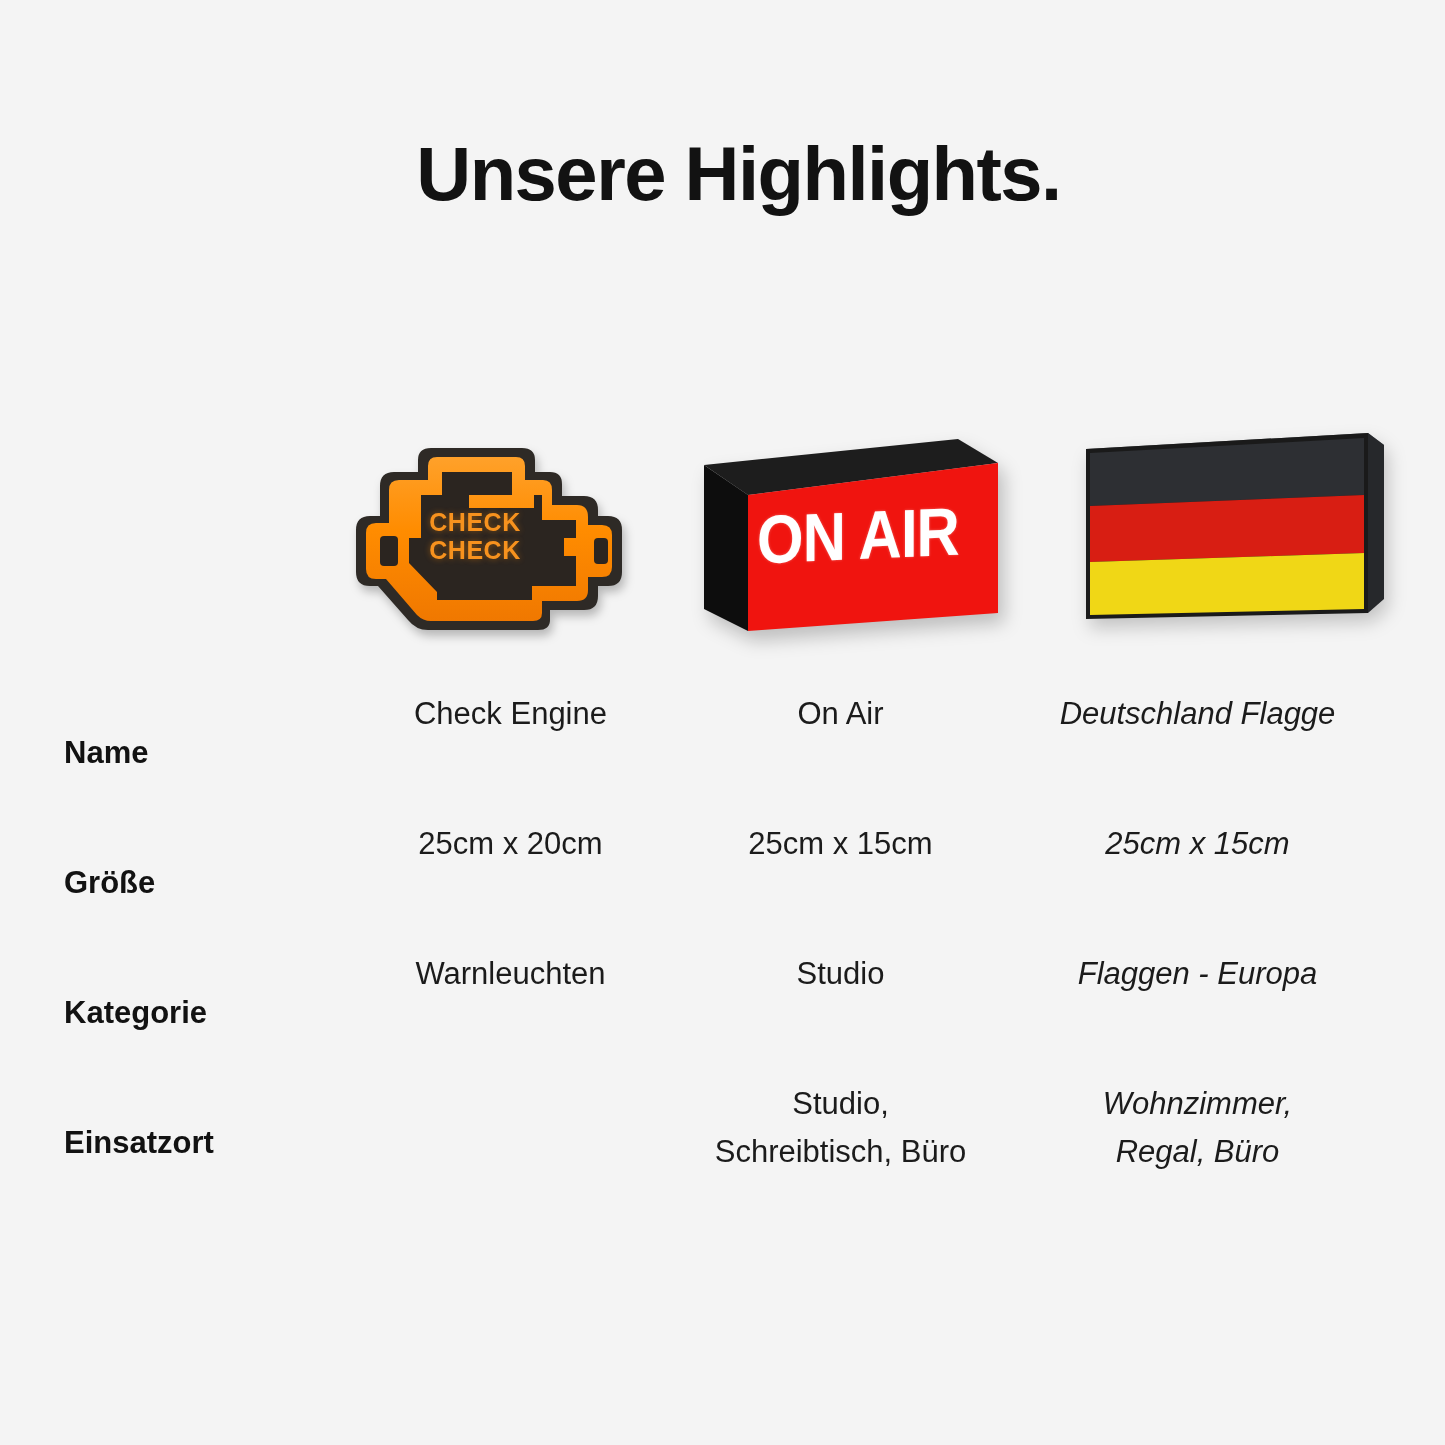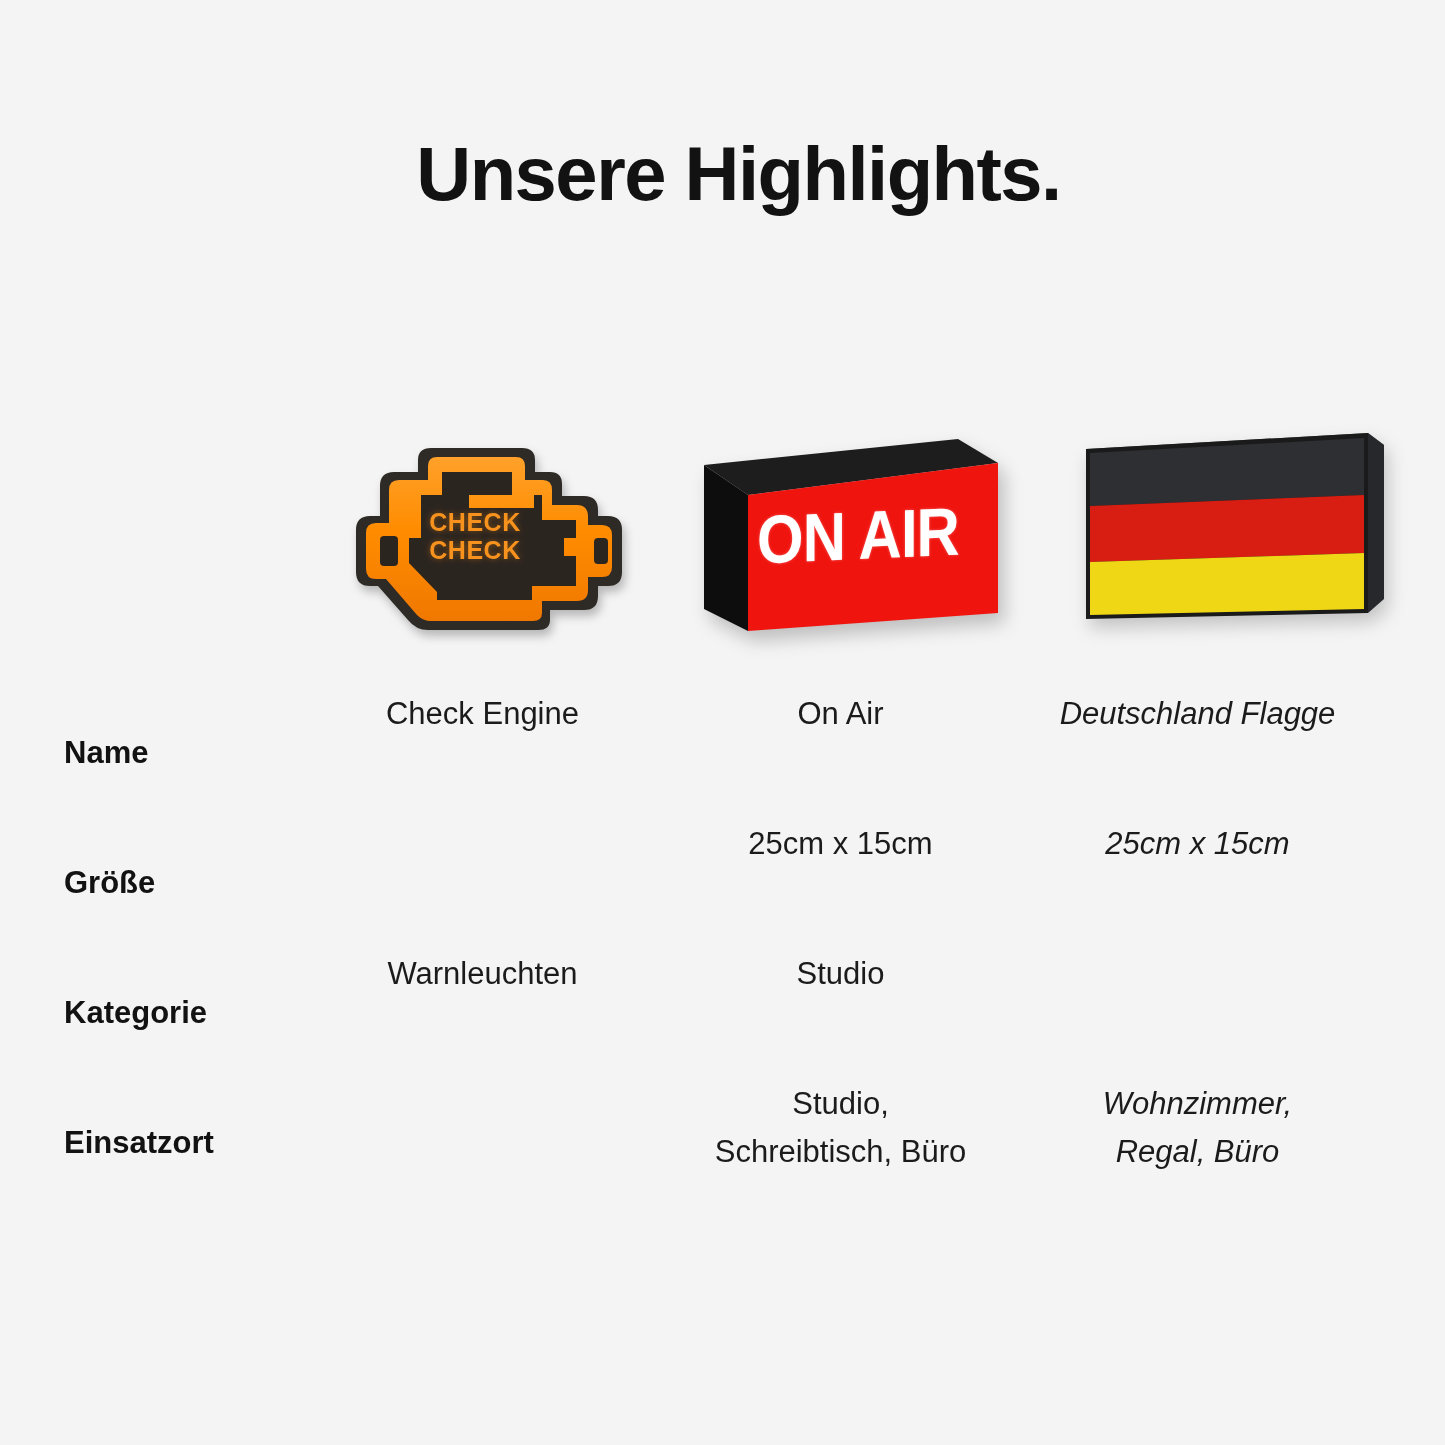--- a/index.html
+++ b/index.html
@@ -146,21 +146,21 @@
   }
   .spec-val {
     position: absolute;
     top: 0;
     font-size: 31px;
     font-weight: 400;
     color: #1b1b1b;
     text-align: center;
     line-height: 1.55;
   }
-  .col-1 { left: 320px; width: 325px; text-align: center; }
+  .col-1 { left: 348px; width: 325px; text-align: center; }
   .col-2 { left: 678px; width: 325px; }
   .col-3 { left: 1025px; width: 345px; font-style: italic; }
 </style>
 </head>
 <body>
 
 <div class="page">
 
   <div class="title">Unsere Highlights.</div>
 
@@ -248,28 +248,30 @@
 
     <div class="spec-row row-h-1">
       <div class="spec-label">Name</div>
       <div class="spec-val col-1">Check Engine</div>
       <div class="spec-val col-2">On Air</div>
       <div class="spec-val col-3">Deutschland Flagge</div>
     </div>
 
     <div class="spec-row row-h-2">
       <div class="spec-label">Größe</div>
+      <div class="spec-val col-1">25cm x 20cm</div>
       <div class="spec-val col-2">25cm x 15cm</div>
       <div class="spec-val col-3">25cm x 15cm</div>
     </div>
 
     <div class="spec-row row-h-3">
       <div class="spec-label">Kategorie</div>
       <div class="spec-val col-1">Warnleuchten</div>
       <div class="spec-val col-2">Studio</div>
+      <div class="spec-val col-3">Flaggen - Europa</div>
     </div>
 
     <div class="spec-row row-h-4">
       <div class="spec-label">Einsatzort</div>
       <div class="spec-val col-3">Wohnzimmer,<br>Regal, Büro</div>
       <div class="spec-val col-2">Studio,<br>Schreibtisch, Büro</div>
     </div>
 
   </div>
 

